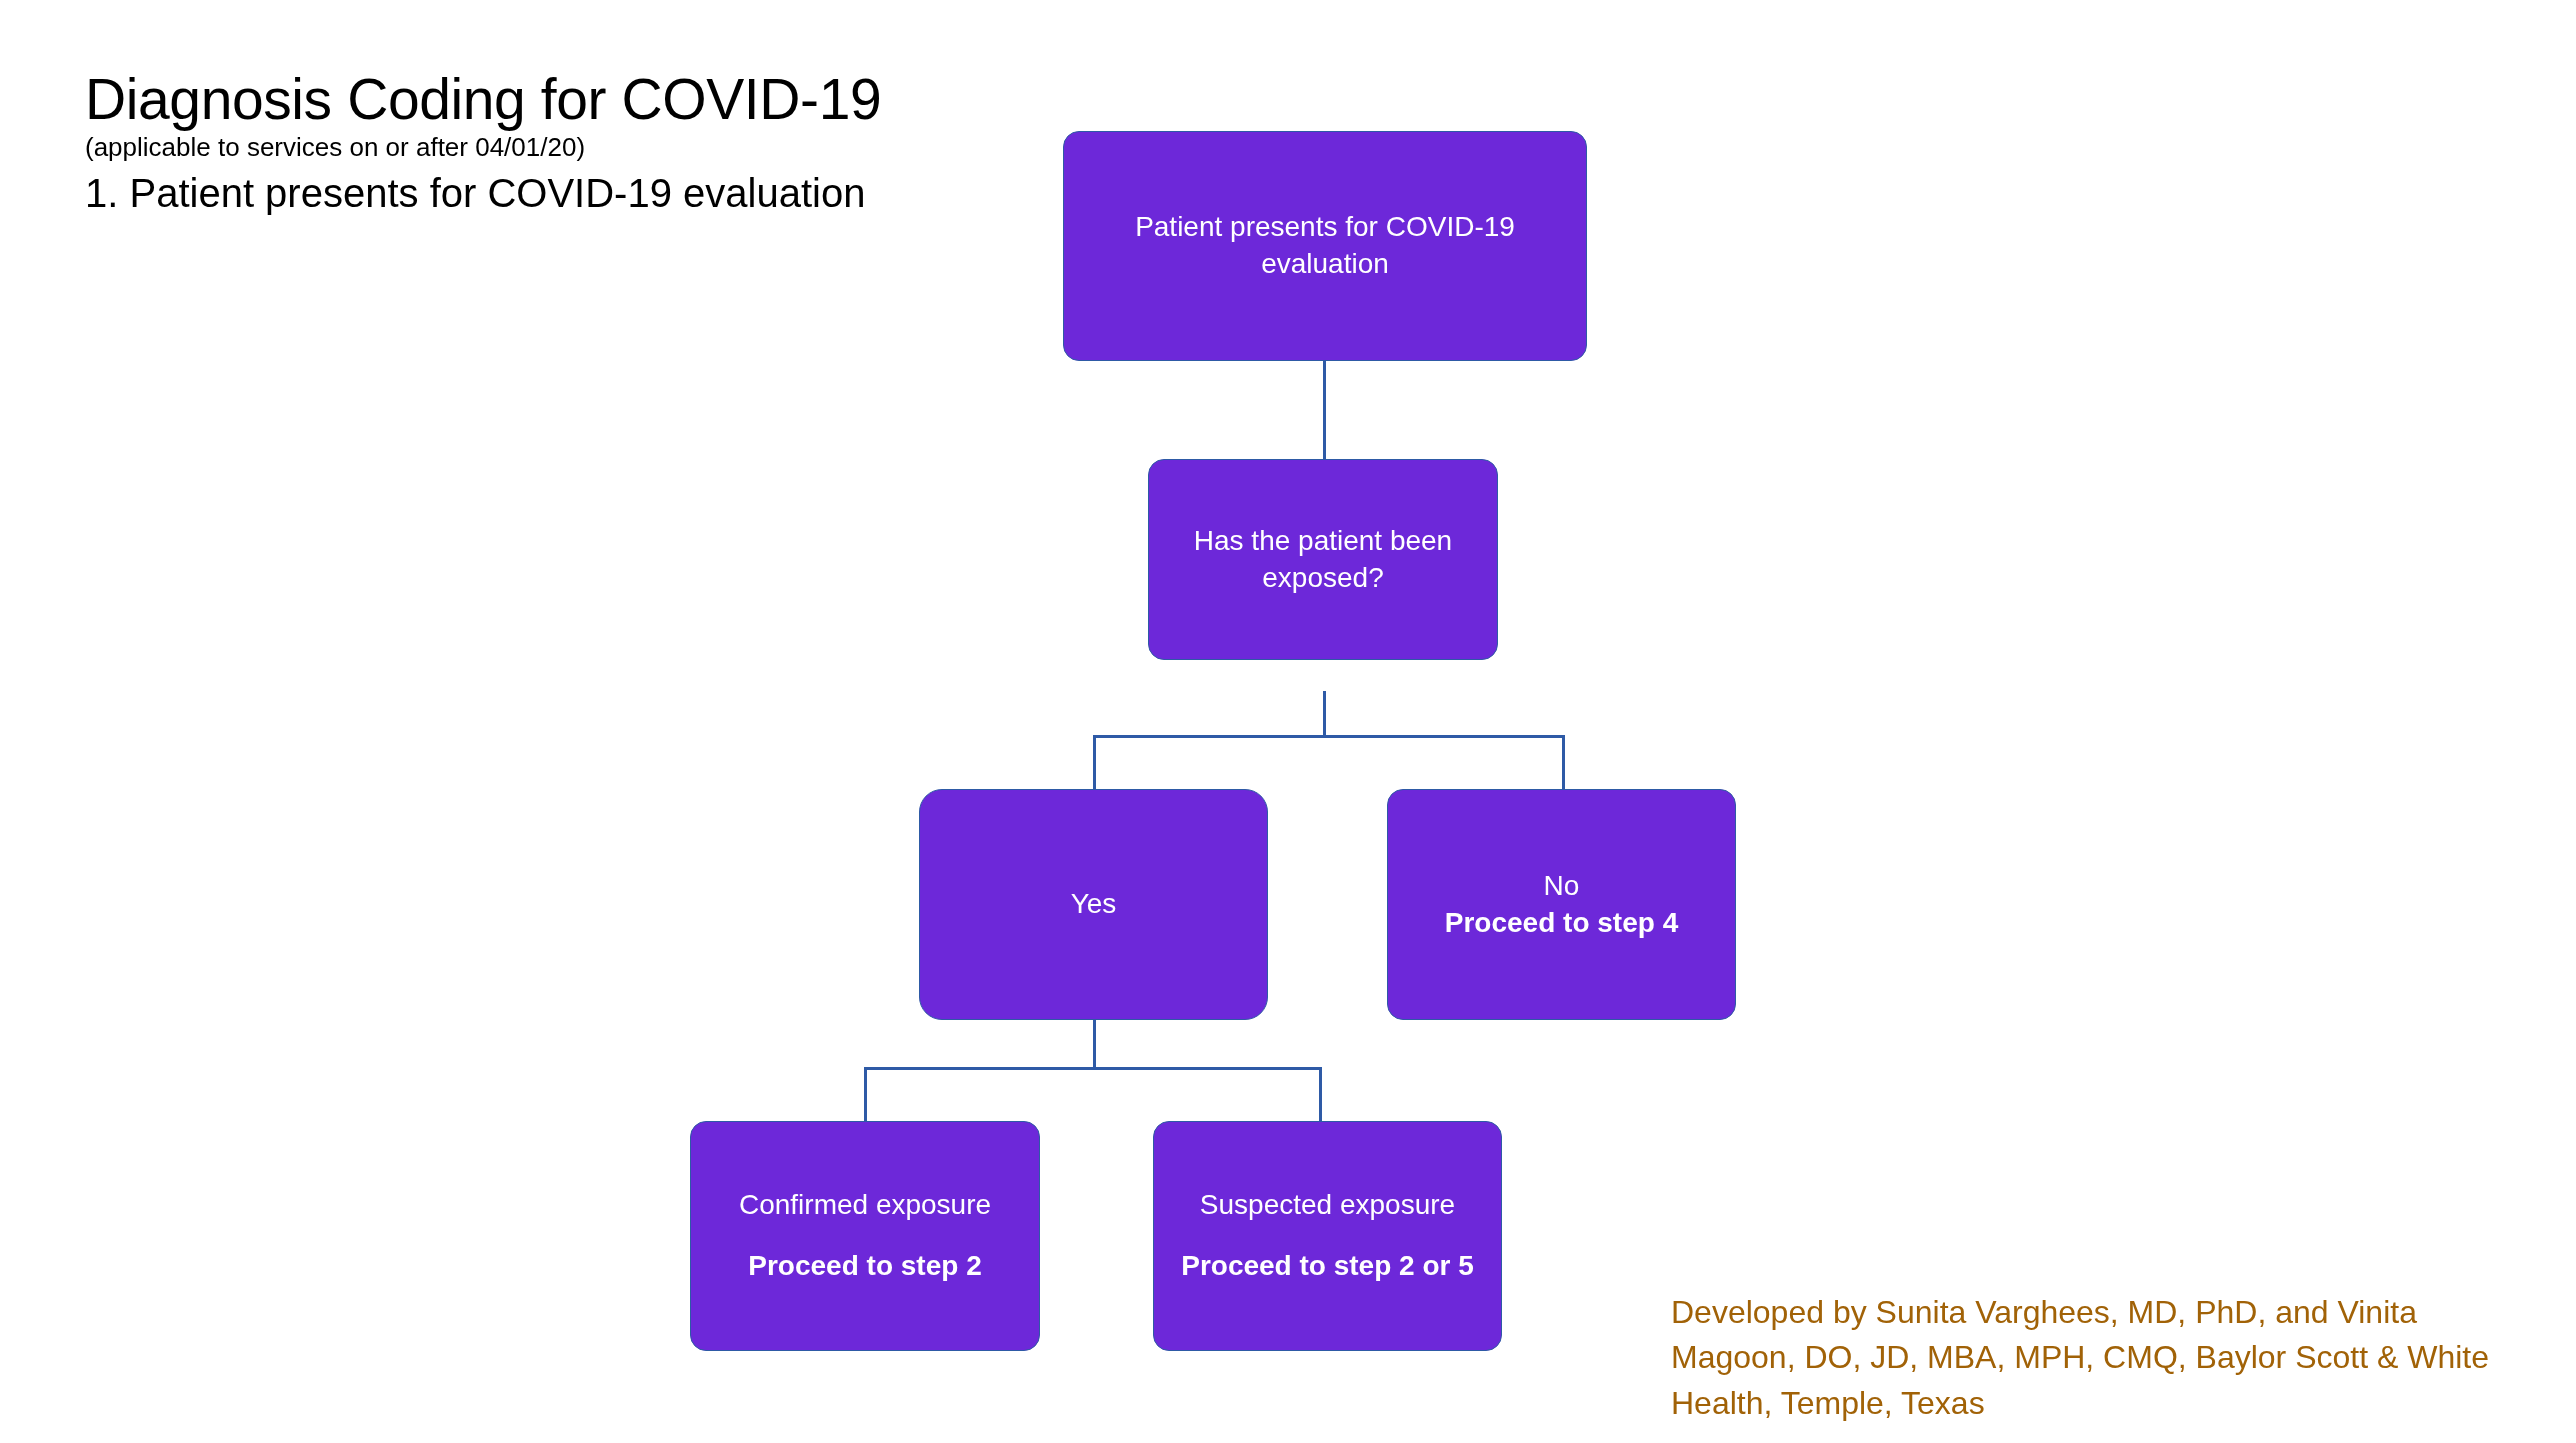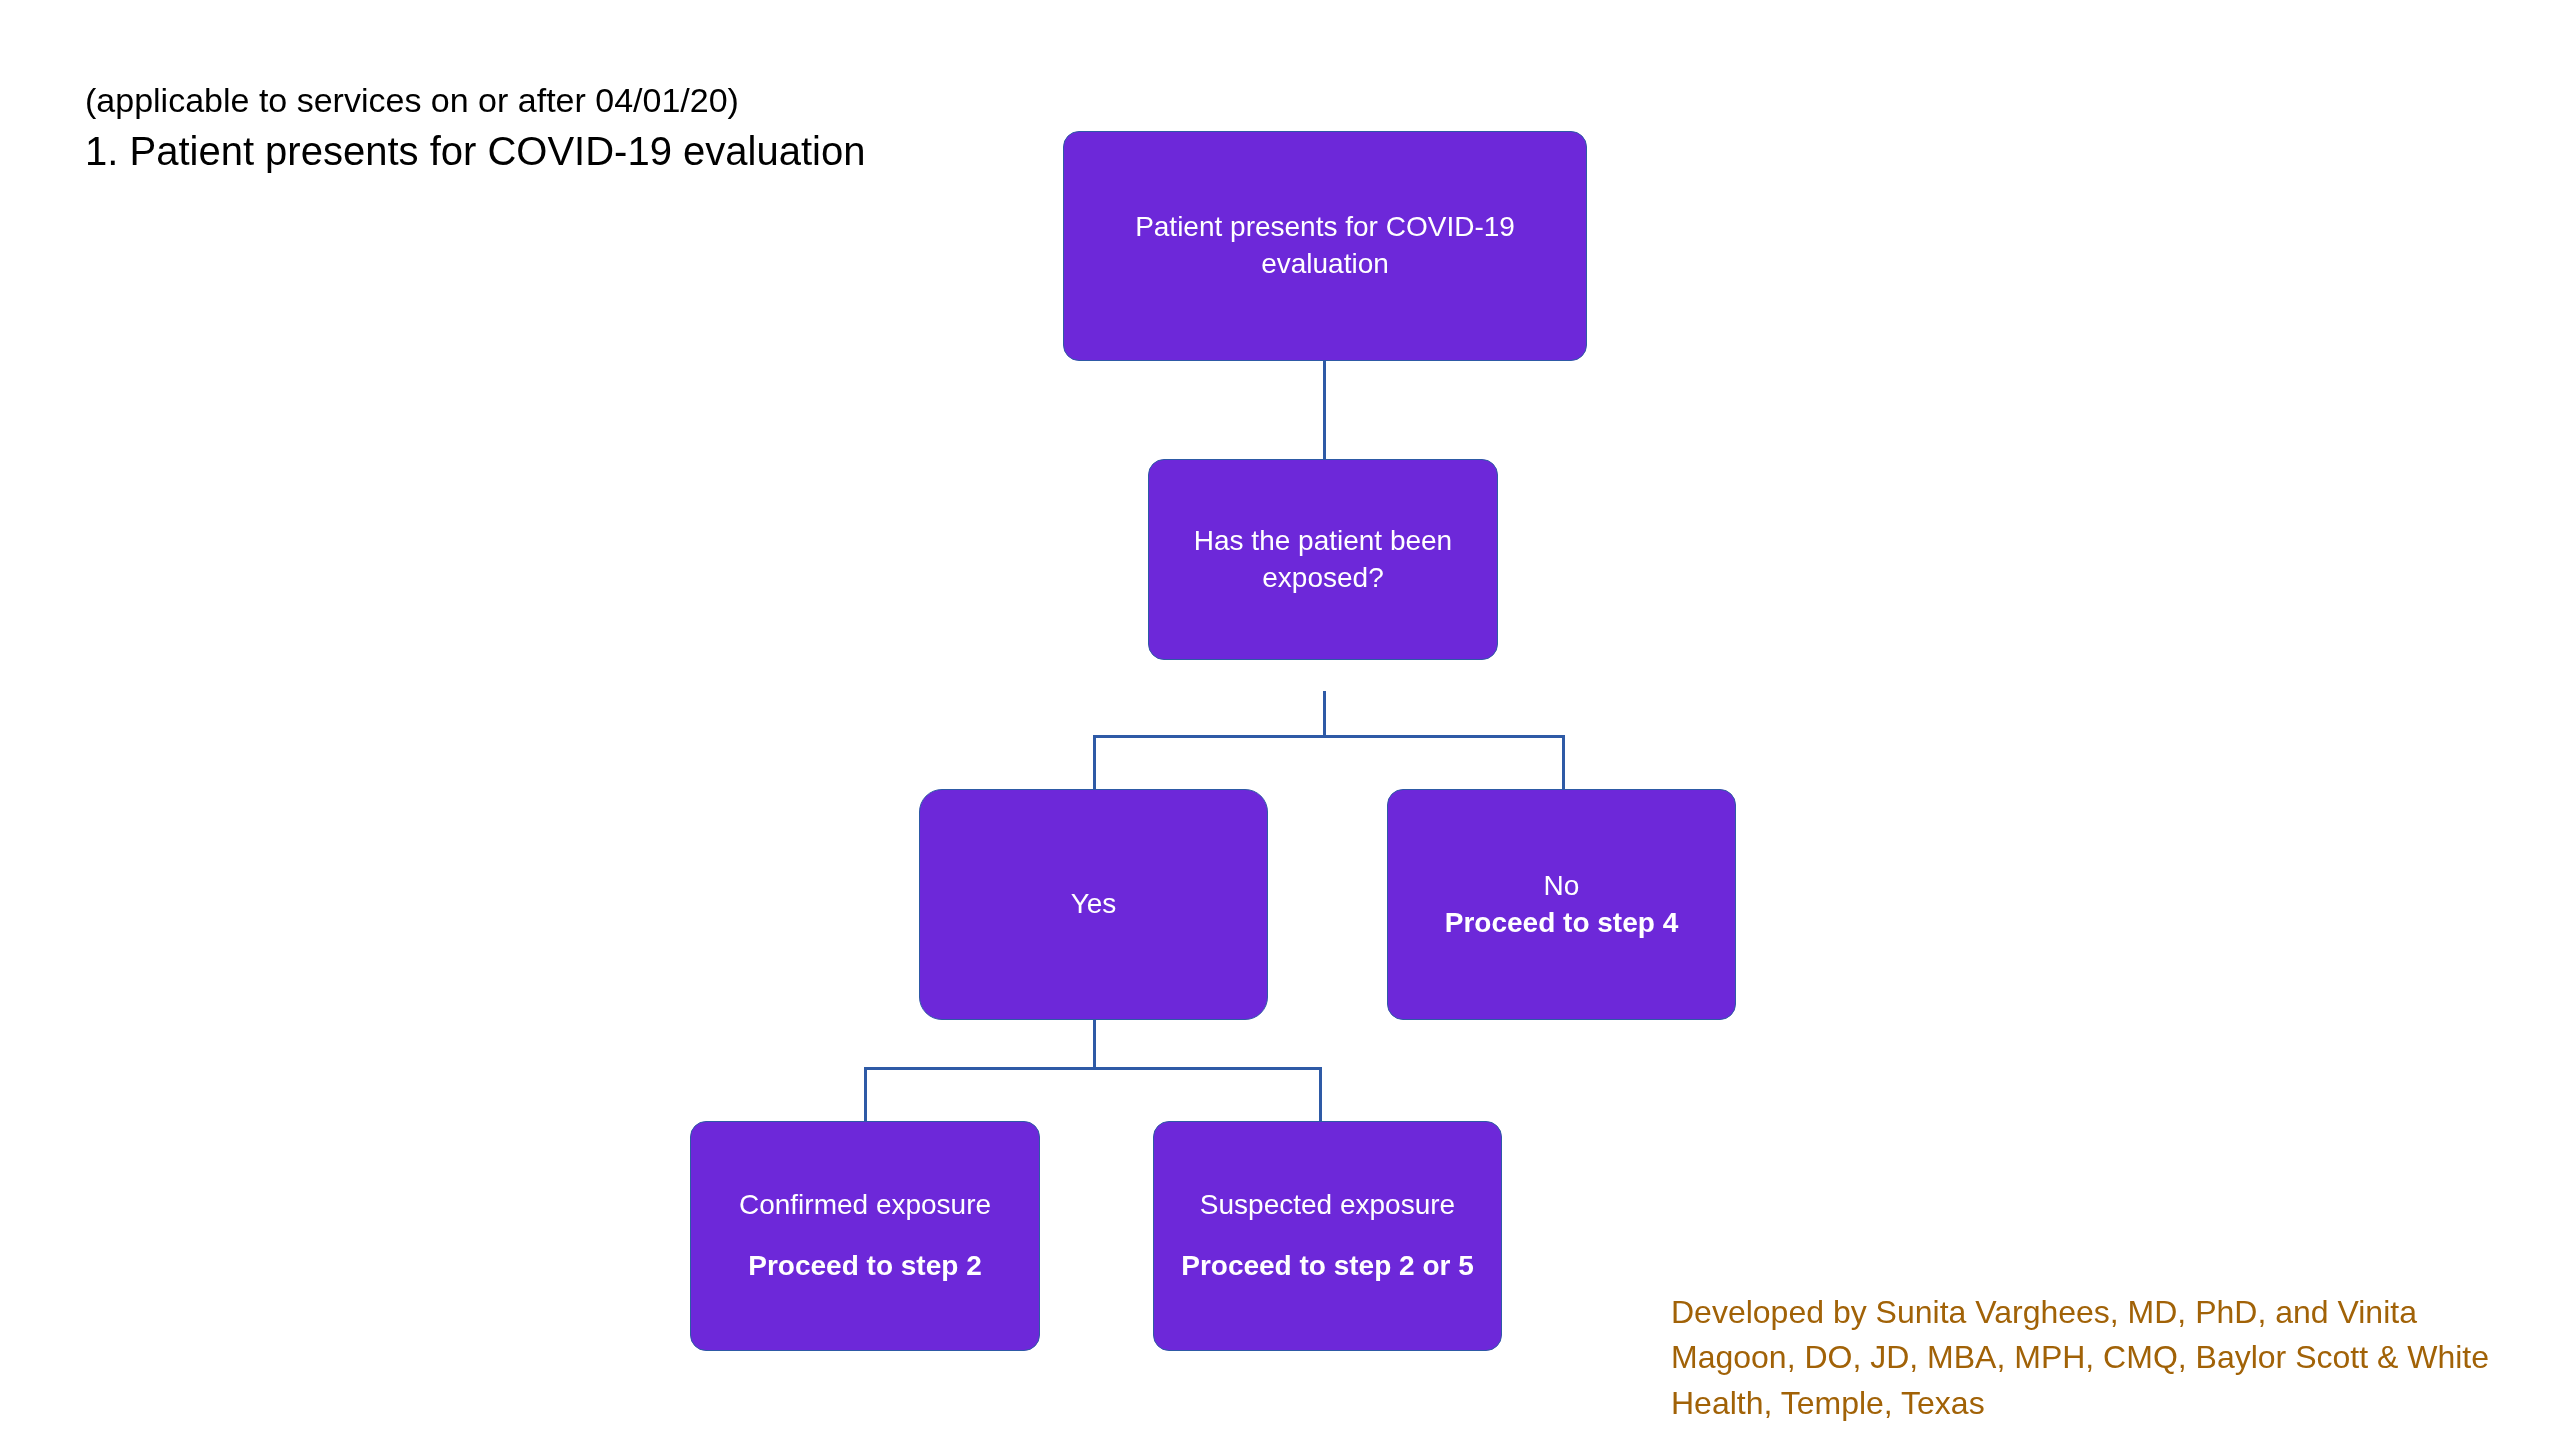--- a/index.html
+++ b/index.html
@@ -29,25 +29,25 @@
   }
   #title {
     font-size: 57px;
     line-height: 1.04;
     color: #000000;
     font-weight: 400;
     letter-spacing: -0.4px;
     white-space: nowrap;
   }
   #subtitle {
-    font-size: 34px;
+    font-size: 26px;
     line-height: 1.25;
     color: #000000;
     font-weight: 400;
-    margin-top: 9px;
+    margin-top: 2px;
     white-space: nowrap;
   }
   #step-line {
     font-size: 40px;
     line-height: 1.18;
     color: #000000;
     font-weight: 400;
     margin-top: 6.3px;
     white-space: nowrap;
   }
@@ -123,20 +123,21 @@
     color: #a16207;
     font-weight: 400;
   }
 </style>
 </head>
 <body>
 
 <div id="slide">
 
   <div id="heading">
+    <div id="title">Diagnosis Coding for COVID-19</div>
     <div id="subtitle">(applicable to services on or after 04/01/20)</div>
     <div id="step-line">1. Patient presents for COVID-19 evaluation</div>
   </div>
 
   <div class="conn conn-v" id="c1"></div>
 
   <div class="conn conn-v" id="c2"></div>
   <div class="conn conn-h" id="c2-bar"></div>
   <div class="conn conn-v" id="c2-left"></div>
   <div class="conn conn-v" id="c2-right"></div>

